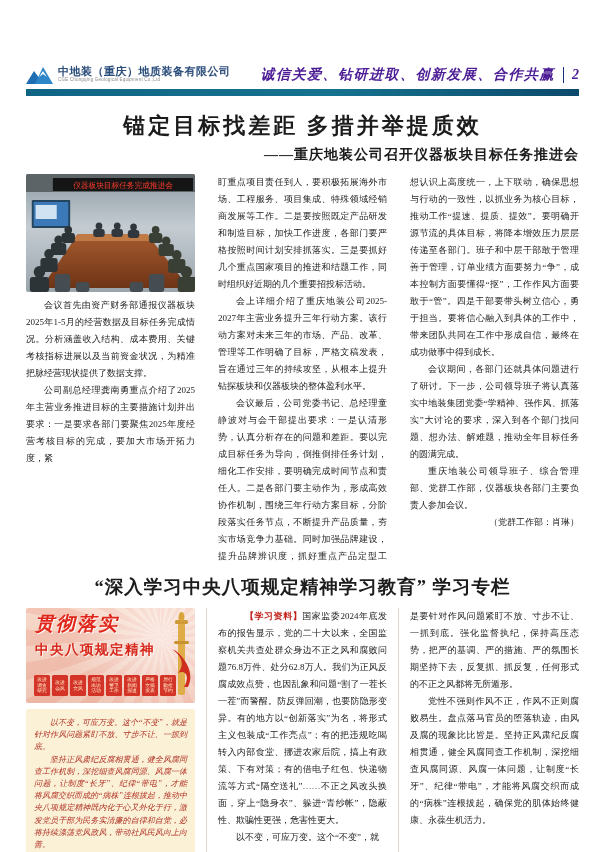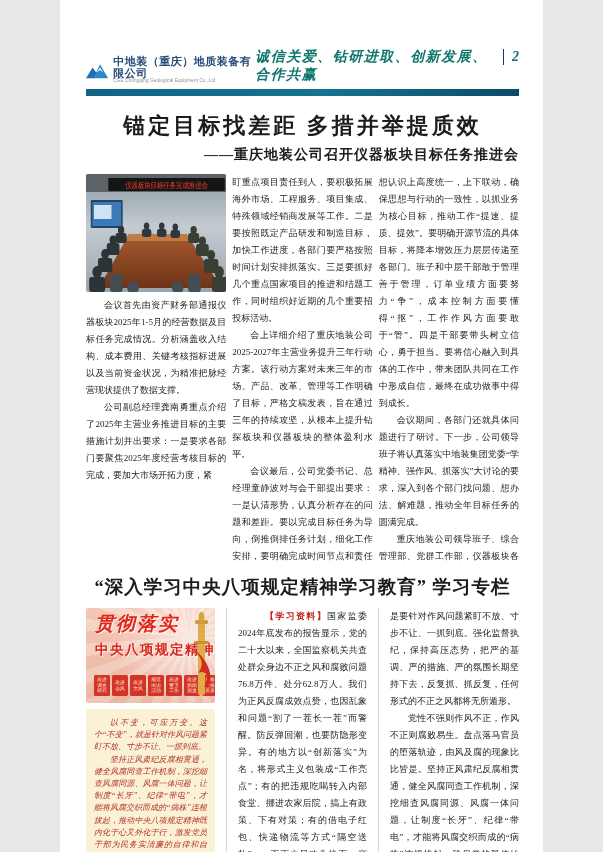--- a/index.html
+++ b/index.html
@@ -1,35 +1,35 @@
 <!DOCTYPE html>
 <html><head>
 <meta charset="utf-8">
 <style>
   html,body{margin:0;padding:0;background:#e8e8e8;}
   .page{
-    position:relative;width:483px;height:852px;margin:0 auto;background:#ffffff;
+    position:relative;width:603px;height:852px;margin:0 auto;background:#ffffff;
     font-family:"Liberation Serif","DejaVu Serif",serif;color:#1c1c1c;
     box-sizing:border-box;padding:52px 24px 0 26px;overflow:hidden;
   }
   
   .hdr{display:flex;justify-content:space-between;align-items:flex-end;height:32px;}
   .logo{display:flex;align-items:center;gap:5px;}
   .logo svg{display:block;}
   .logo-names{line-height:1.05;}
   .logo-cn{font-size:11px;font-weight:bold;color:#2a4d7a;font-family:"Liberation Sans",sans-serif;letter-spacing:.5px;}
   .logo-en{font-size:4.5px;color:#8a8a8a;font-family:"Liberation Sans",sans-serif;letter-spacing:.2px;}
-  .slogan-wrap{display:flex;align-items:baseline;font-style:italic;font-weight:bold;color:#0f766e;}
+  .slogan-wrap{display:flex;align-items:baseline;font-style:italic;font-weight:bold;color:#4c1d95;}
   .slogan{font-size:14px;letter-spacing:1.5px;}
   .pageno{font-size:14px;margin-left:8px;padding-left:8px;border-left:1.5px solid #17327c;}
   .hdr-bar{height:7px;margin-top:5px;background:linear-gradient(90deg,#0f6484 0%,#15738f 55%,#0c4a6b 100%);}
   
   .a1-title{margin-top:15px;text-align:center;font-size:22px;font-weight:bold;letter-spacing:3px;}
   .a1-sub{margin-top:5px;text-align:right;font-size:14px;font-weight:bold;letter-spacing:1px;}
-  .a1-body{margin-top:10px;display:flex;gap:6px;height:392px;overflow:hidden;}
+  .a1-body{margin-top:10px;display:flex;gap:23px;height:392px;overflow:hidden;}
   .col{flex:1 1 0;font-size:9px;line-height:17px;text-align:justify;}
   .col p{margin:0;text-indent:2em;}
   .col p.cont{text-indent:0;}
   .byline{text-align:right;margin-top:14px;text-indent:0 !important;}
   .photo{width:100%;height:118px;margin-bottom:5px;display:block;border-radius:2px;}
   
   .a2-title{margin-top:8px;margin-bottom:9px;text-align:center;font-size:18.5px;font-weight:bold;letter-spacing:1px;}
   .a2-body{display:flex;height:268px;overflow:hidden;}
   .a2-col{flex:1 1 0;font-size:9px;line-height:17px;text-align:justify;}
   .a2-col p{margin:0;text-indent:2em;}

